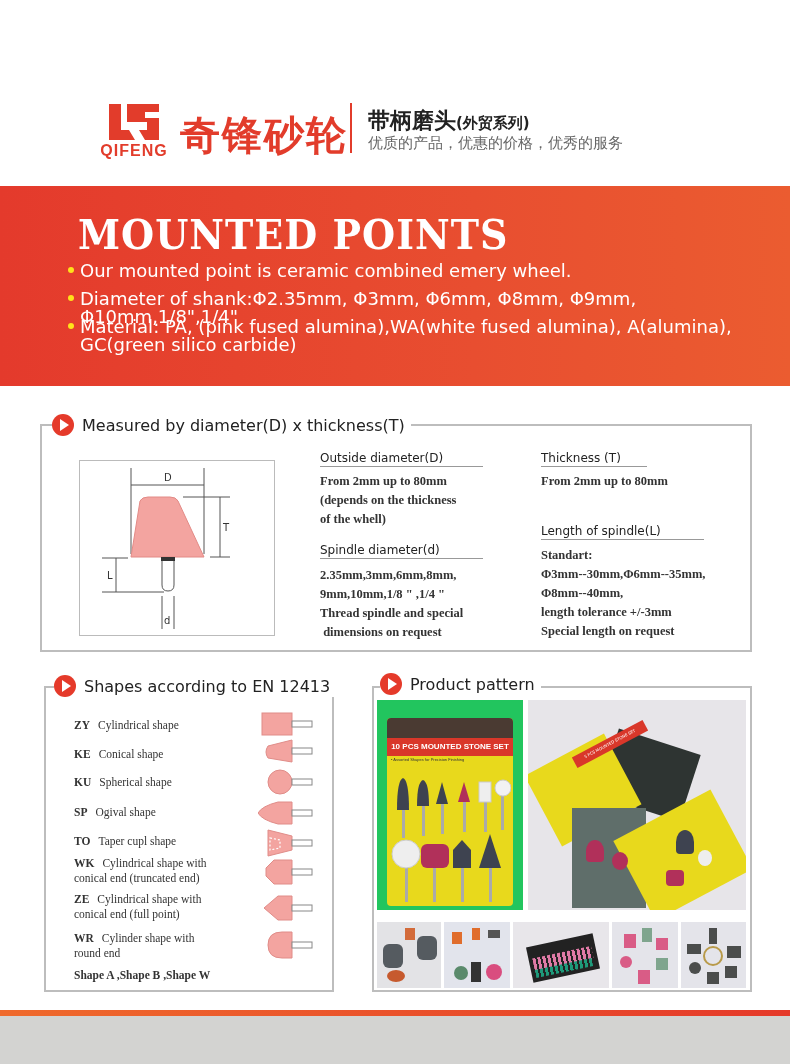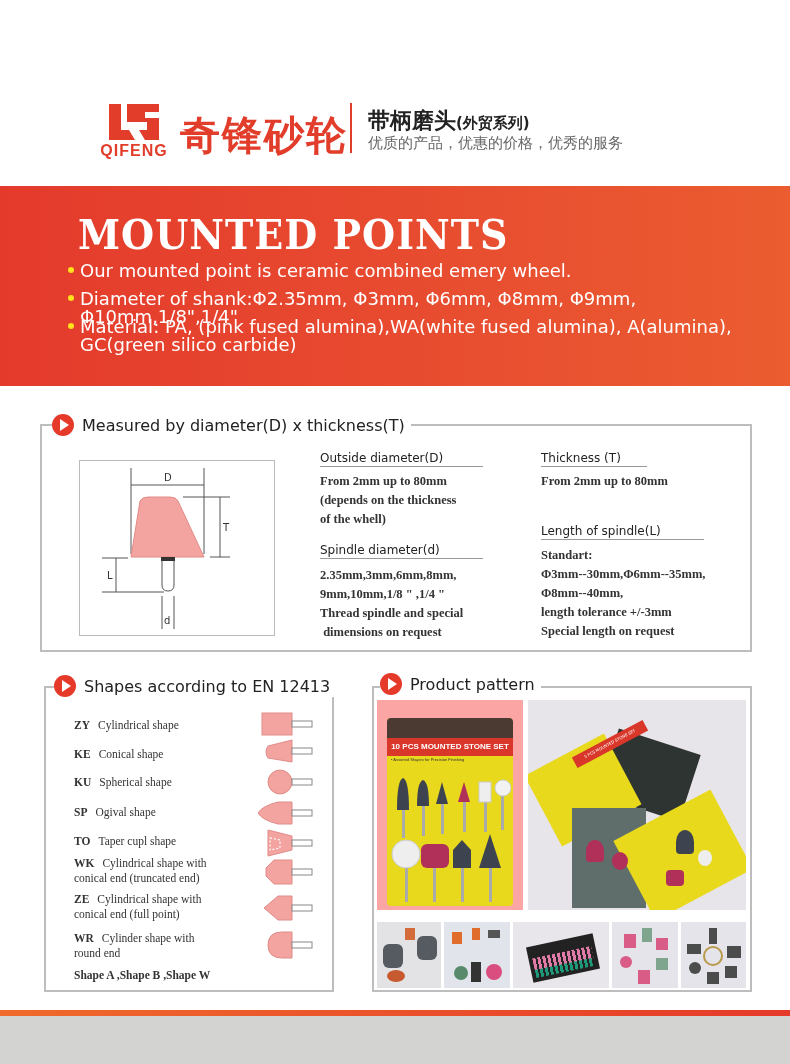--- a/index.html
+++ b/index.html
@@ -37,21 +37,21 @@
 
   .spec-head { position: absolute; font-family: "DejaVu Sans", sans-serif; font-size: 12px; color: #222; border-bottom: 1px solid #999; padding-bottom: 1px; }
   .spec-body { position: absolute; font-family: "Liberation Serif", serif; font-weight: bold; font-size: 12.5px; color: #333; line-height: 19px; white-space: pre; }
 
   
   .shape-row { position: absolute; left: 74px; font-family: "Liberation Serif", serif; font-size: 11.5px; color: #333; line-height: 15px; }
   .shape-row .code { font-weight: bold; margin-right: 8px; }
   .shape-ico { position: absolute; }
 
   
-  .photo { position: absolute; background: #fca5a5; overflow: hidden; }
+  .photo { position: absolute; background: #22c55e; overflow: hidden; }
 
   .footer-bar { position: absolute; left: 0; top: 1010px; width: 790px; height: 6px; background: linear-gradient(90deg, #ef6a2c, #e53a2a); }
   .footer { position: absolute; left: 0; top: 1016px; width: 790px; height: 48px; background: #d3d3d1; }
 </style>
 </head>
 <body>
 
 <div class="header">
   <div class="logo">
     <svg class="logo-mark" viewBox="0 0 54 36">

